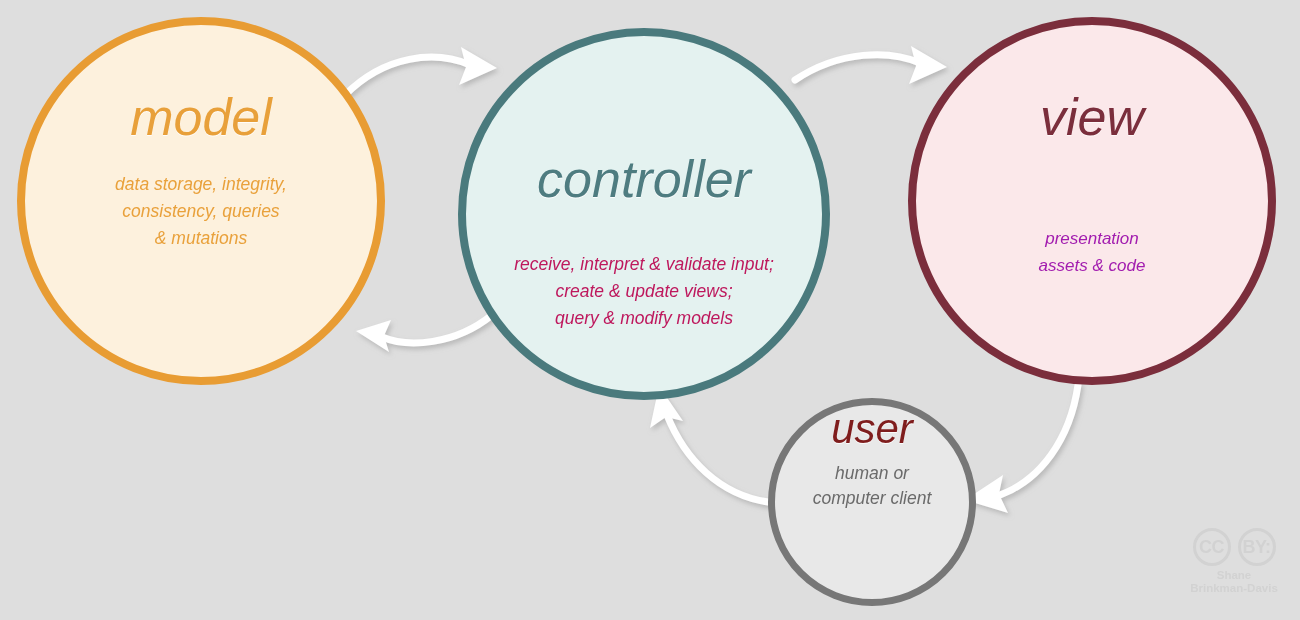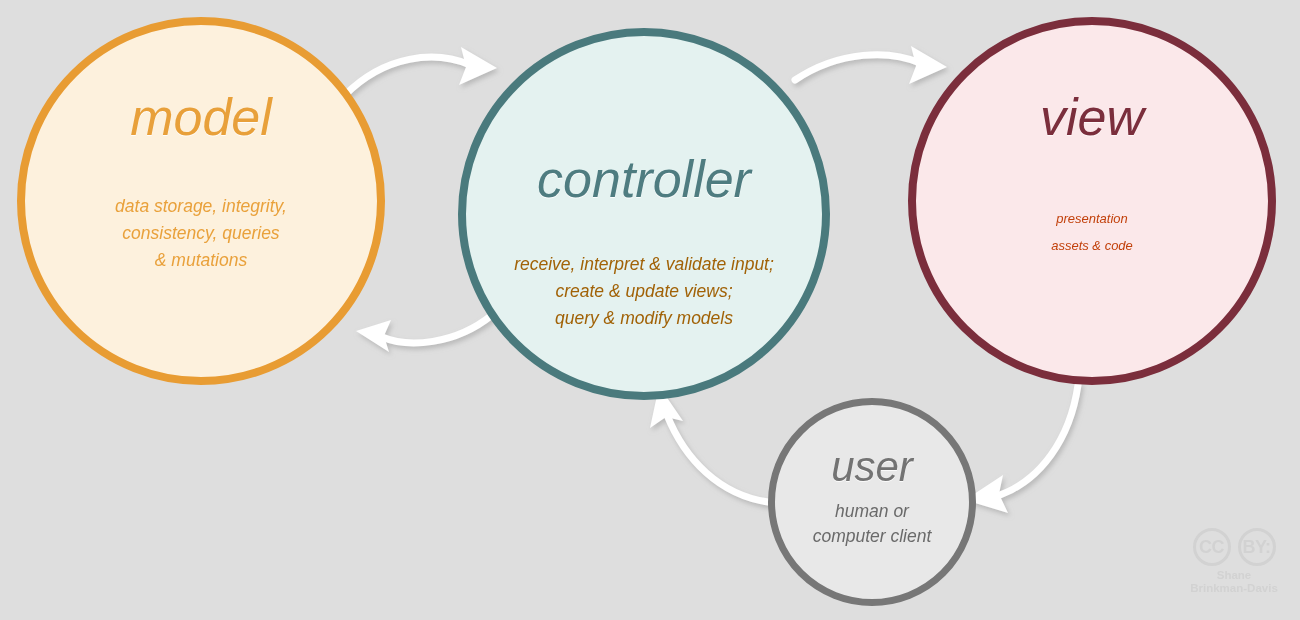--- a/index.html
+++ b/index.html
@@ -54,21 +54,21 @@
     border: 8px solid #e89c33;
     background: #fdf1dd;
   }
   #node-model .node-title {
     margin-top: 62px;
     font-size: 52px;
     color: #e8a03a;
     text-shadow: 0 1px 0 rgba(255,255,255,0.85);
   }
   #node-model .node-body {
-    margin-top: 46px;
+    margin-top: 24px;
     font-size: 17.5px;
     line-height: 27px;
     color: #e9a13b;
   }
 
   
   #node-controller {
     left: 458px;
     top: 28px;
     width: 372px;
@@ -80,58 +80,58 @@
   #node-controller .node-title {
     margin-top: 52px;
     font-size: 52px;
     color: #4e7c80;
     text-shadow: 0 1px 0 rgba(255,255,255,0.85);
   }
   #node-controller .node-body {
     margin-top: 42px;
     font-size: 17.5px;
     line-height: 27px;
-    color: #a16207;
+    color: #be185d;
   }
 
   
   #node-view {
     left: 908px;
     top: 17px;
     width: 368px;
     height: 368px;
     border: 8px solid #7b2e3c;
     background: #fbe8ea;
+    gap: 20px;
   }
   #node-view .node-title {
     margin-top: 62px;
     font-size: 52px;
     color: #7b2e3c;
     text-shadow: 0 1px 0 rgba(255,255,255,0.7);
   }
   #node-view .node-body {
     margin-top: 58px;
-    font-size: 13px;
+    font-size: 17px;
     line-height: 27px;
-    color: #c2410c;
+    color: #a21caf;
   }
 
   
   #node-user {
     left: 768px;
     top: 398px;
     width: 208px;
     height: 208px;
     border: 7px solid #777777;
     background: #e8e8e8;
   }
   #node-user .node-title {
-    margin-top: 38px;
     font-size: 42px;
-    color: #737373;
+    color: #7f1d1d;
     text-shadow: 0 1px 0 rgba(255,255,255,0.8);
     text-align: right;
   }
   #node-user .node-body {
     margin-top: 8px;
     font-size: 17.5px;
     line-height: 25px;
     color: #6a6a6a;
   }
 

